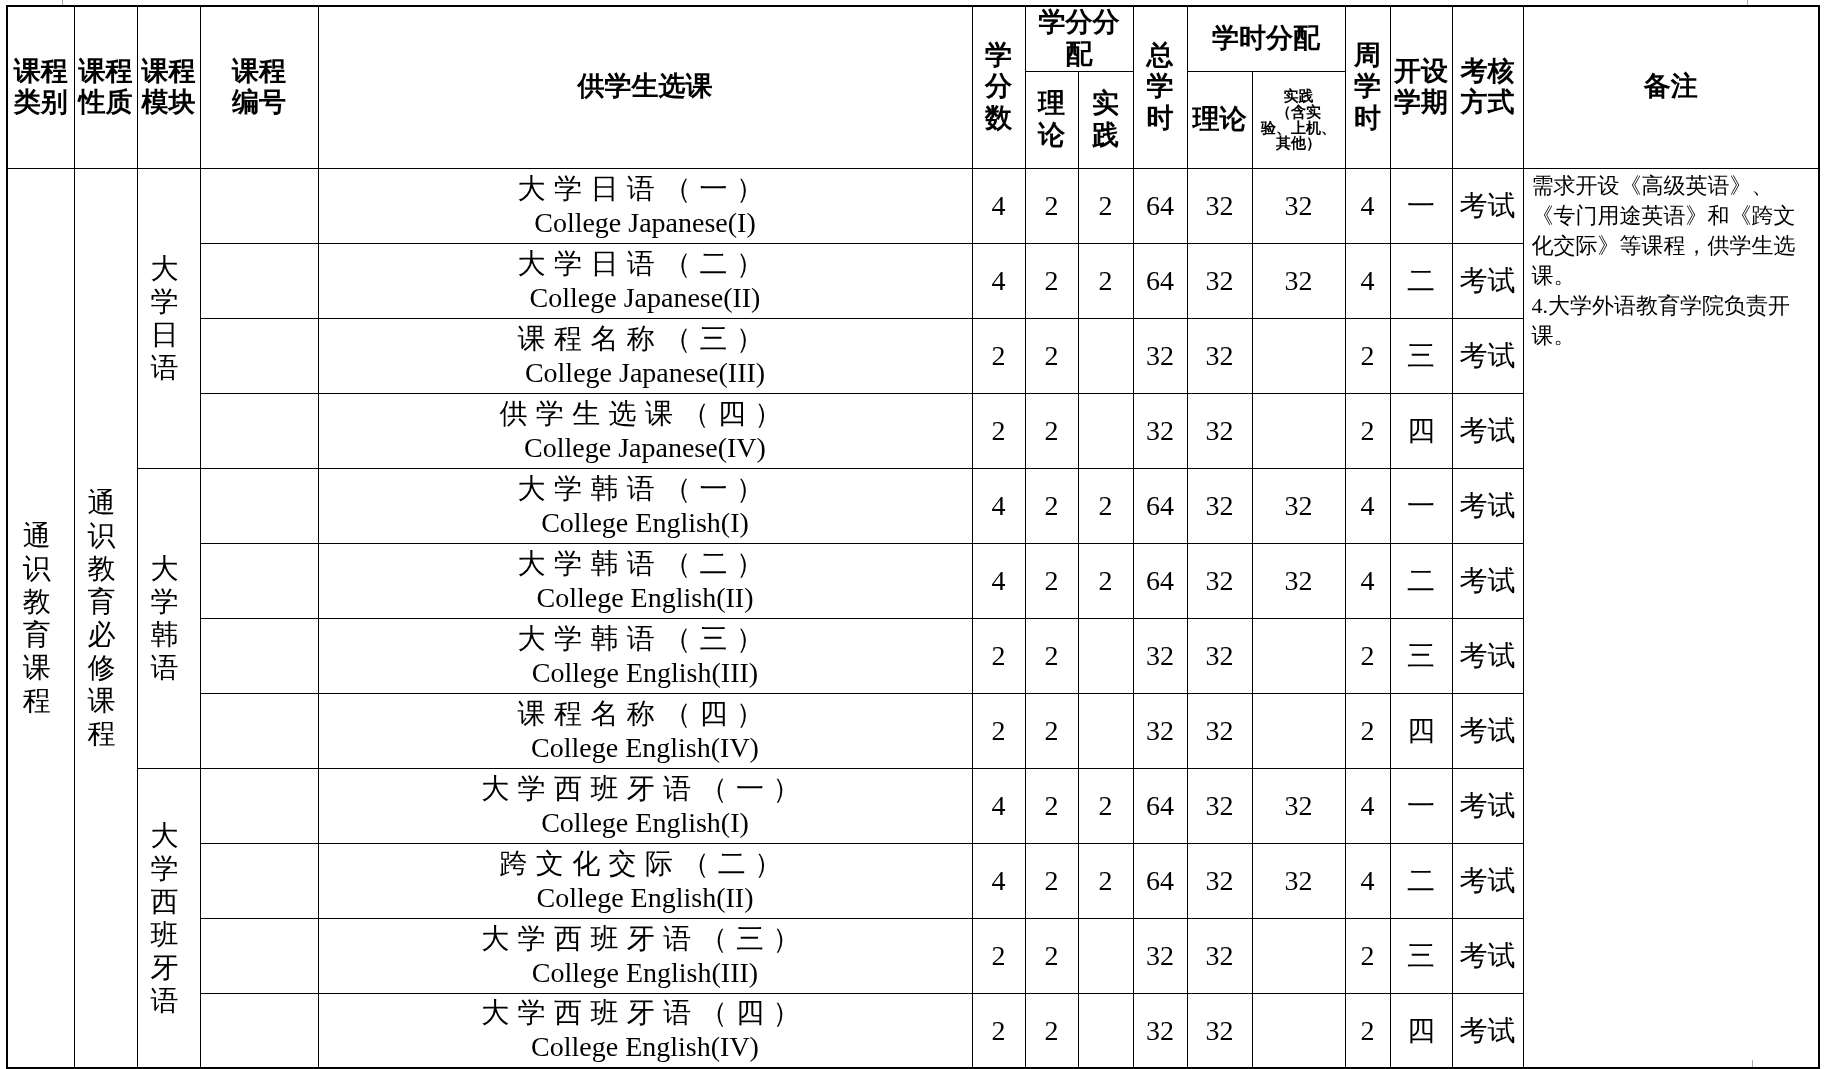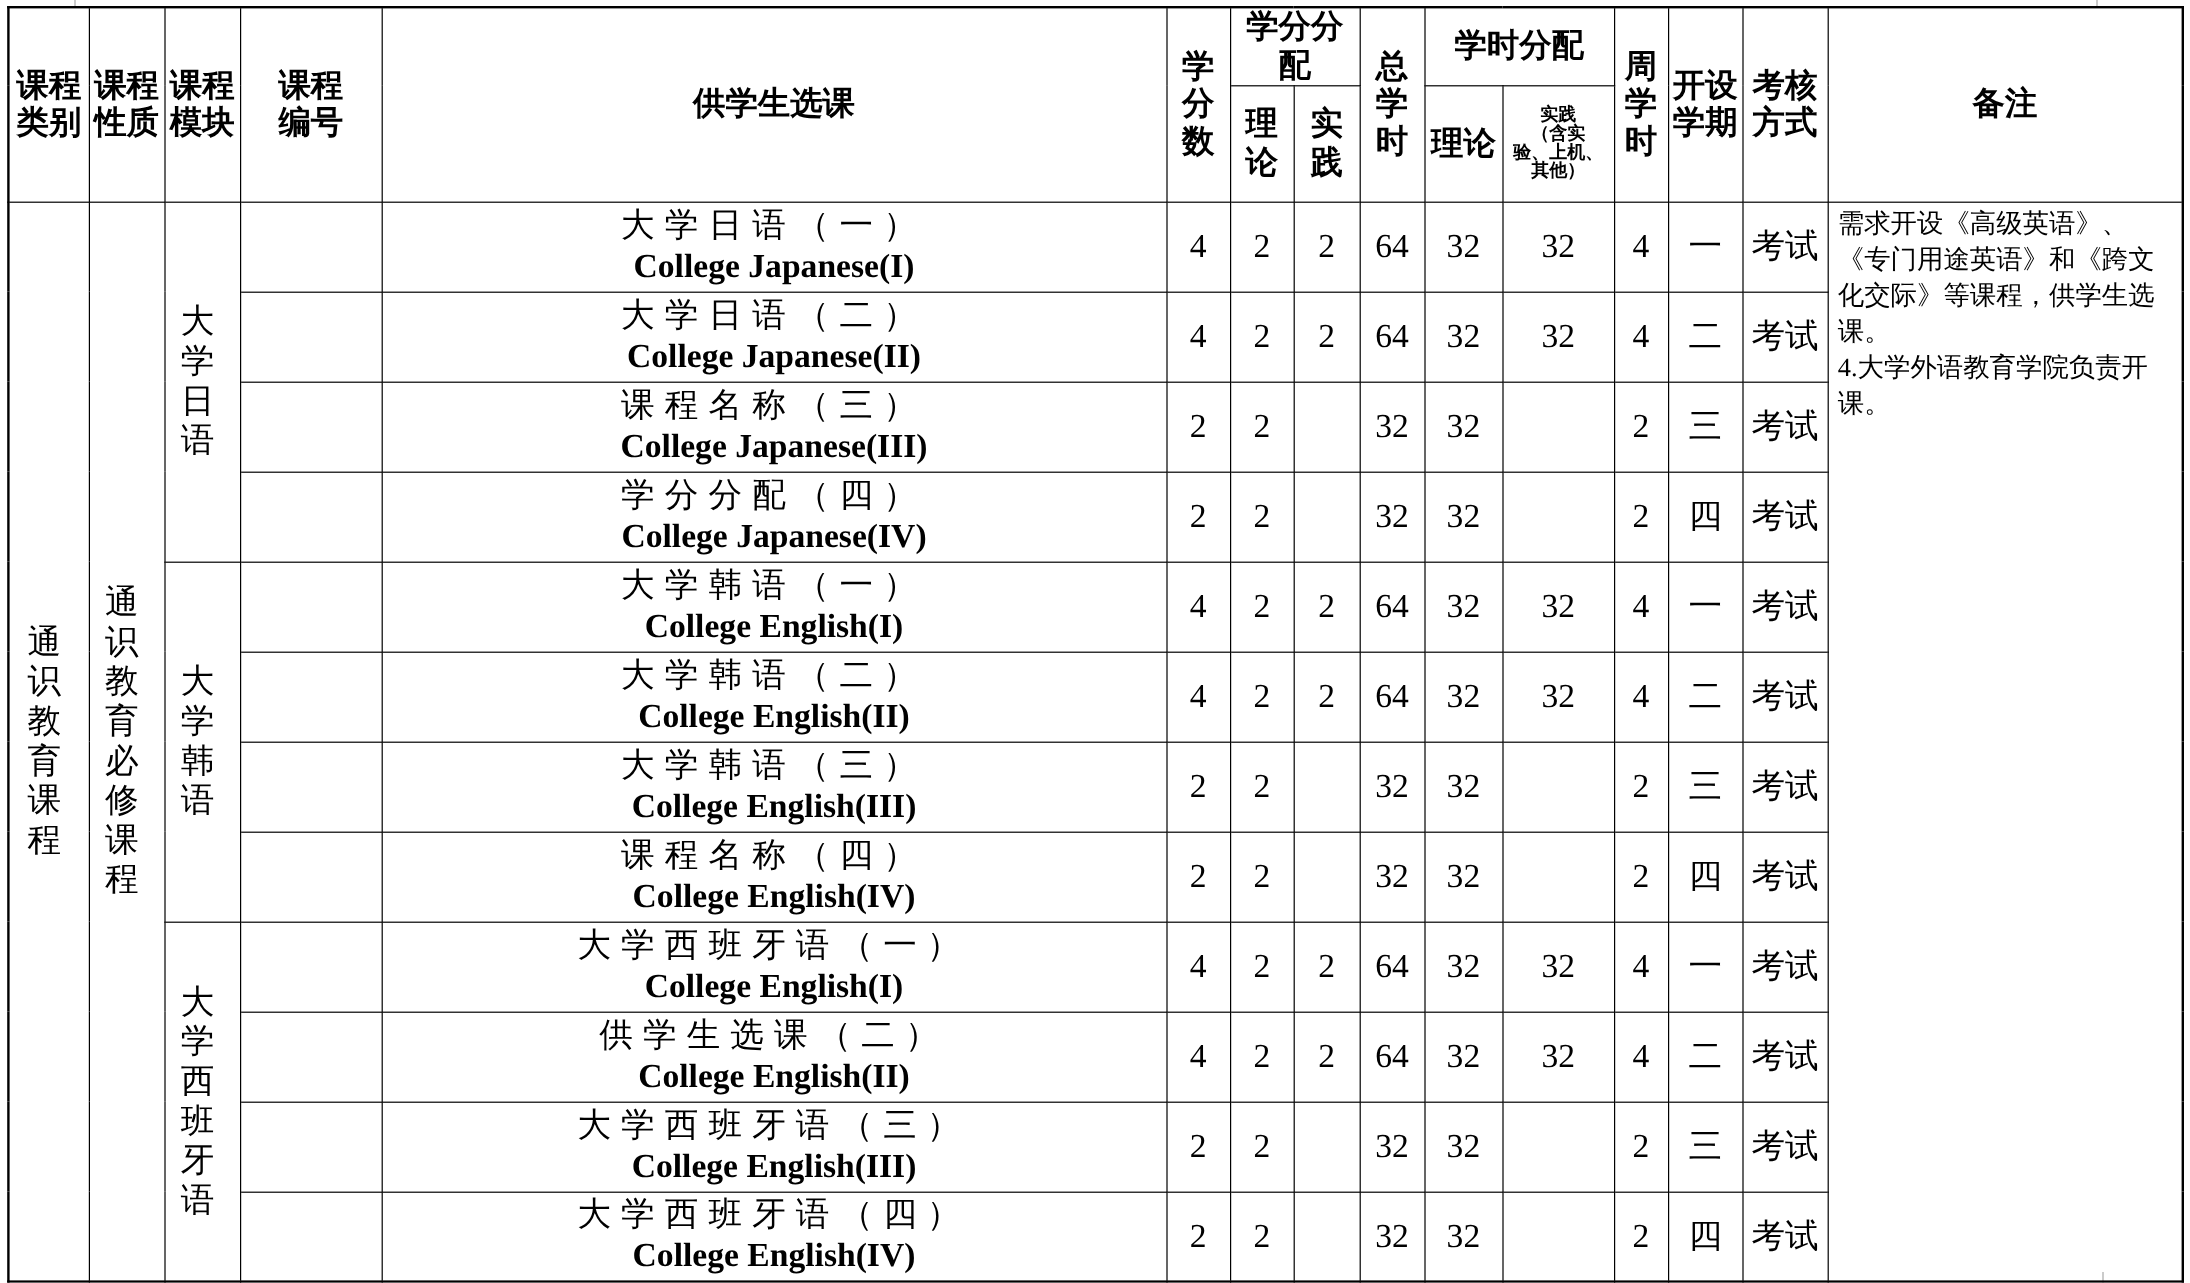--- a/index.html
+++ b/index.html
@@ -33,21 +33,21 @@
     font-size:28px;
     line-height:1.2;
     white-space:pre-line;
   }
   tr.hr1 { height:63px; }
   tr.hr2 { height:97px; }
   tr.data { height:75px; }
   th.hour-practice { font-size:15px; line-height:1.05; }
   td.vlabel { letter-spacing:0.28em; line-height:1.18; }
   .name-cn { letter-spacing:0.3em; }
-  .name-en { letter-spacing:0;font-weight:bold; }
+  .name-en { letter-spacing:0; }
   td.name-cell { line-height:34px; }
   td.remarks {
     vertical-align:top;
     text-align:left;
     padding:2px 6px 0 8px;
     font-size:22px;
     line-height:1.37;
     white-space:pre-line;
   }
   .edge-mark { position:absolute; width:1px; background:#a9a9a9; }
@@ -172,21 +172,21 @@
     <td>32</td>
     <td>32</td>
     <td></td>
     <td>2</td>
     <td>三</td>
     <td>考试</td>
   </tr>
 
   <tr class="data">
     <td></td>
-    <td class="name-cell"><span class="name-cn">学分分配（四）</span><br><span class="name-en">College Japanese(IV)</span></td>
+    <td class="name-cell"><span class="name-cn">供学生选课（四）</span><br><span class="name-en">College Japanese(IV)</span></td>
     <td>2</td>
     <td>2</td>
     <td></td>
     <td>32</td>
     <td>32</td>
     <td></td>
     <td>2</td>
     <td>四</td>
     <td>考试</td>
   </tr>
@@ -261,21 +261,21 @@
     <td>64</td>
     <td>32</td>
     <td>32</td>
     <td>4</td>
     <td>一</td>
     <td>考试</td>
   </tr>
 
   <tr class="data">
     <td></td>
-    <td class="name-cell"><span class="name-cn">供学生选课（二）</span><br><span class="name-en">College English(II)</span></td>
+    <td class="name-cell"><span class="name-cn">跨文化交际（二）</span><br><span class="name-en">College English(II)</span></td>
     <td>4</td>
     <td>2</td>
     <td>2</td>
     <td>64</td>
     <td>32</td>
     <td>32</td>
     <td>4</td>
     <td>二</td>
     <td>考试</td>
   </tr>

